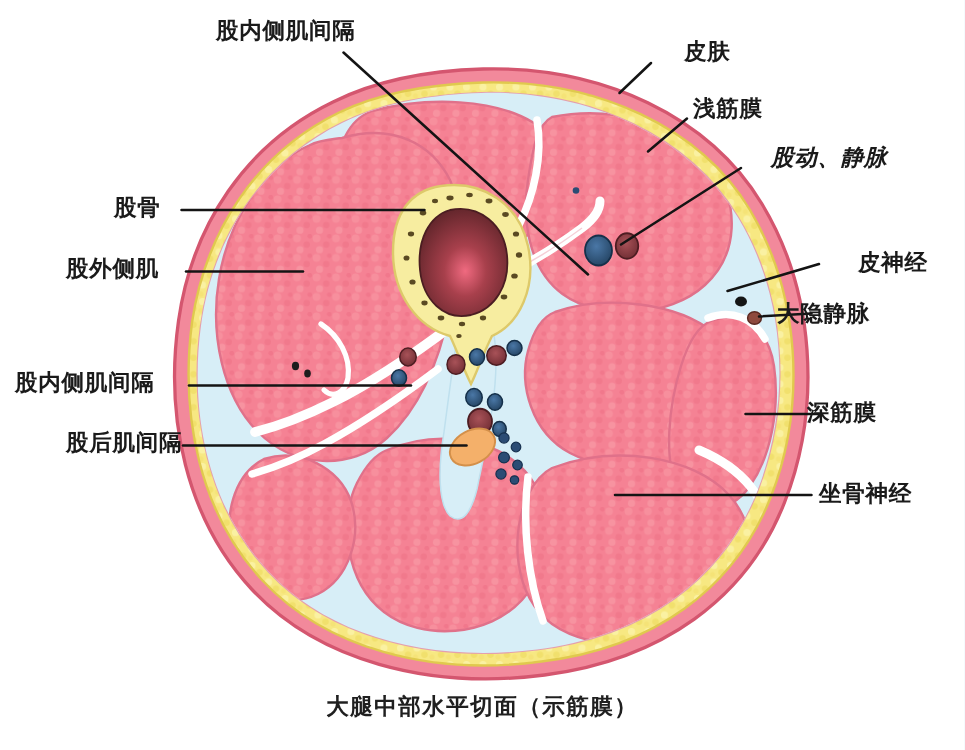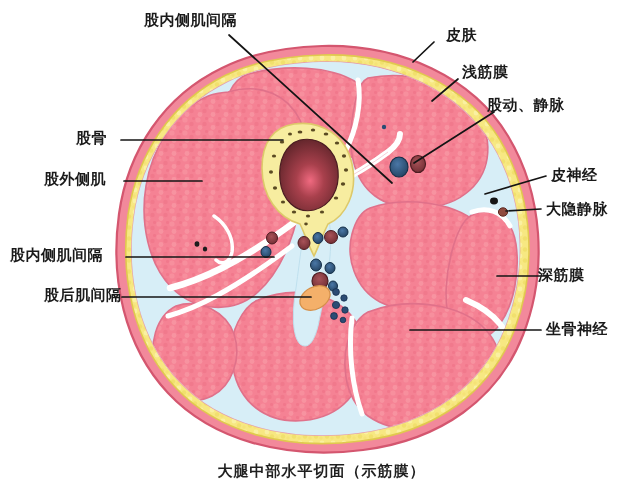--- a/index.html
+++ b/index.html
@@ -257,23 +257,23 @@
       <line x1="541" y1="330" x2="410" y2="330"></line>
     </g>
   </svg>
 
   <div class="label l" style="left:144px;top:13px;">股内侧肌间隔</div>
   <div class="label l" style="left:76px;top:131px;">股骨</div>
   <div class="label l" style="left:44px;top:172px;text-align:right;">股外侧肌</div>
   <div class="label l" style="left:10px;top:248px;">股内侧肌间隔</div>
   <div class="label l" style="left:44px;top:288px;">股后肌间隔</div>
 
-  <div class="label r" style="left:446px;top:28px;font-family:Liberation Serif, serif;">皮肤</div>
+  <div class="label r" style="left:456px;top:28px;font-family:Liberation Serif, serif;">皮肤</div>
   <div class="label r" style="left:462px;top:65px;text-align:center;">浅筋膜</div>
-  <div class="label r" style="left:487px;top:98px;">股动、静脉</div>
-  <div class="label r" style="left:551px;top:168px;">皮神经</div>
-  <div class="label r" style="left:546px;top:202px;">大隐静脉</div>
+  <div class="label r" style="left:514px;top:98px;font-style:italic;">股动、静脉</div>
+  <div class="label r" style="left:572px;top:168px;">皮神经</div>
+  <div class="label r" style="left:518px;top:202px;">大隐静脉</div>
   <div class="label r" style="left:538px;top:268px;">深筋膜</div>
   <div class="label r" style="left:546px;top:322px;">坐骨神经</div>
 
   <div class="caption" style="top:462px;">大腿中部水平切面（示筋膜）</div>
 
 </div>
 
 </body></html>

